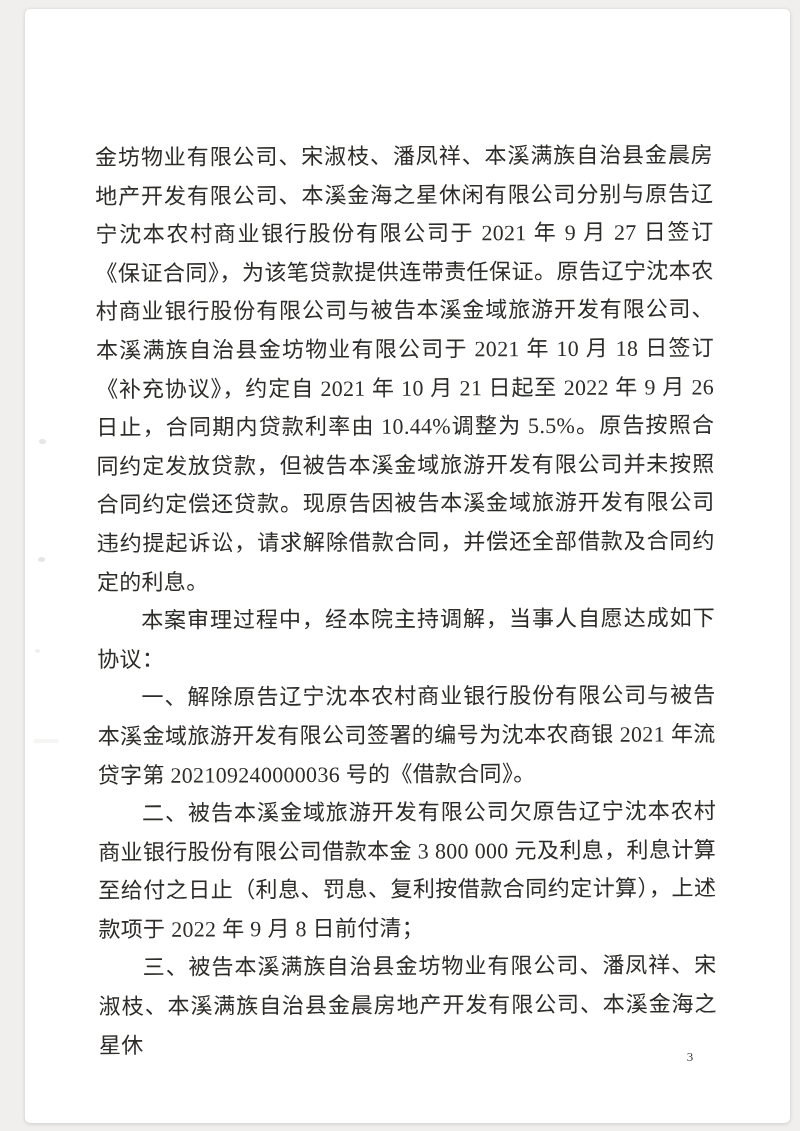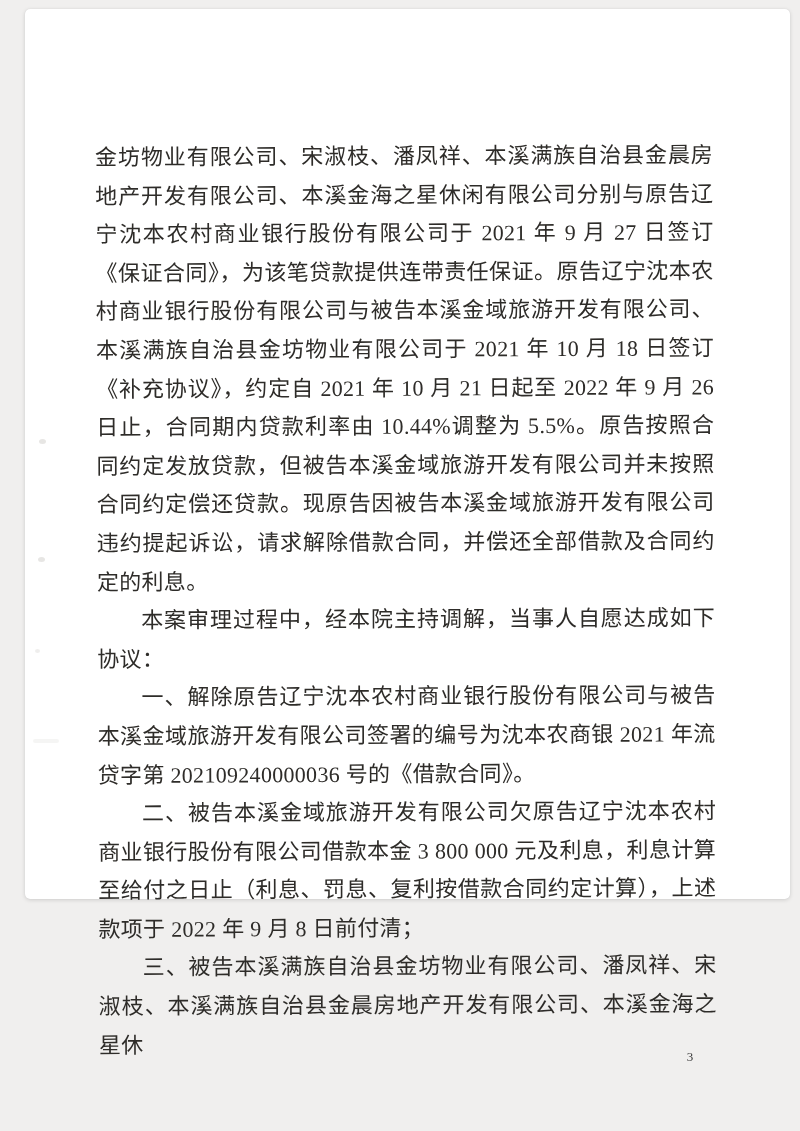--- a/index.html
+++ b/index.html
@@ -12,21 +12,21 @@
     position: relative;
     background: #f0efee;
     overflow: hidden;
     font-family: "Liberation Serif", "DejaVu Serif", serif;
   }
   .paper {
     position: absolute;
     left: 25px;
     top: 9px;
     width: 765px;
-    height: 890px;
+    height: 1114px;
     background: #ffffff;
     border-radius: 5px;
     box-shadow: 0 1px 4px rgba(0,0,0,0.14), 0 0 1px rgba(0,0,0,0.10);
   }
   .text-block {
     position: absolute;
     left: 70px;
     top: 130px;
     width: 618px;
     font-size: 22px;

